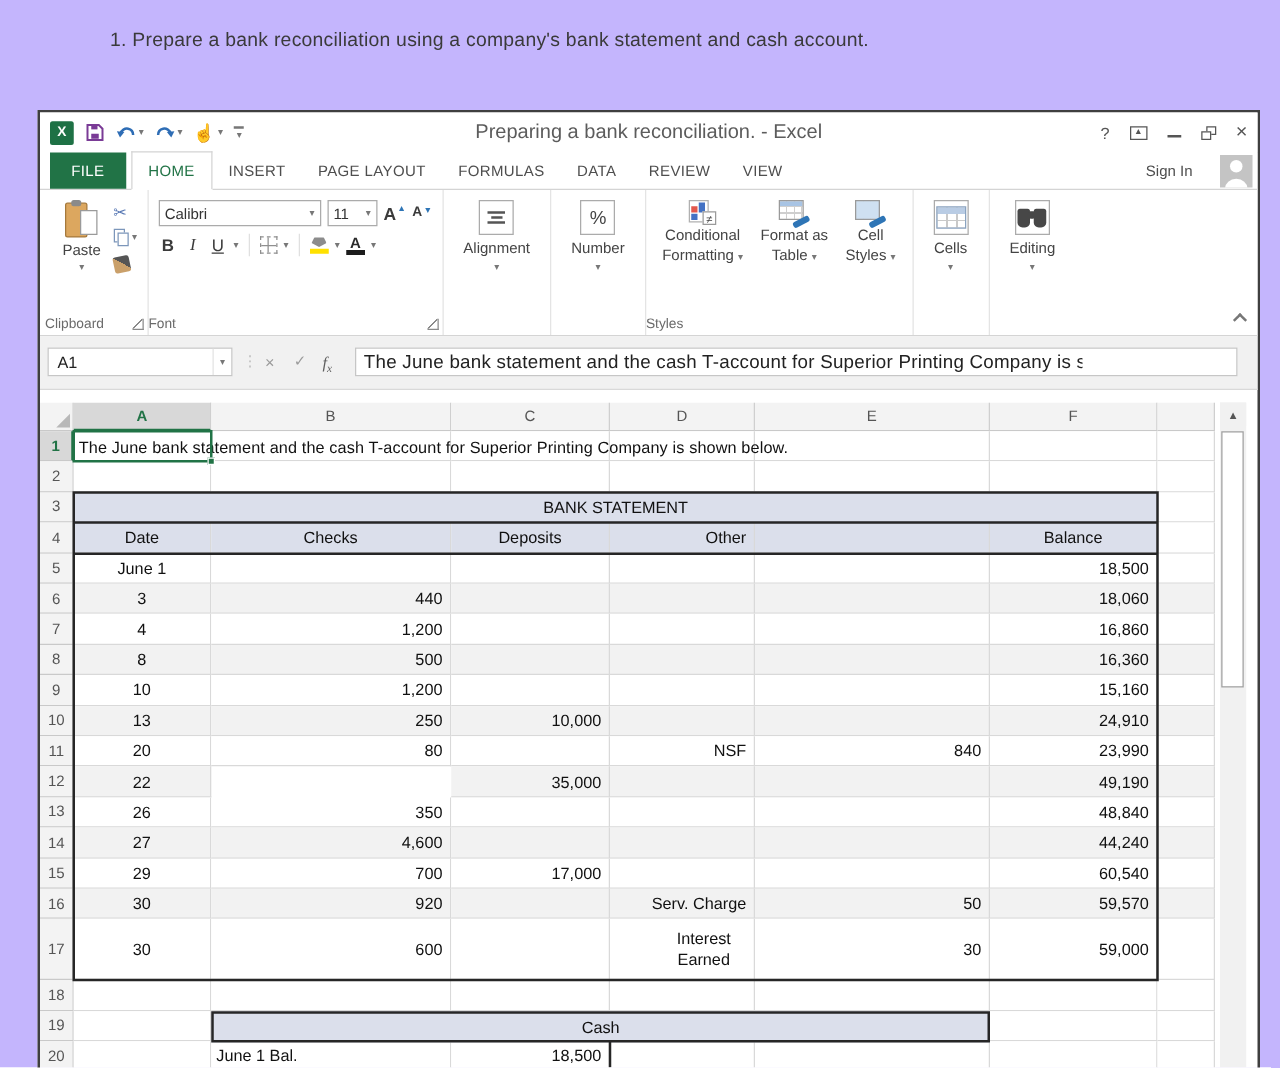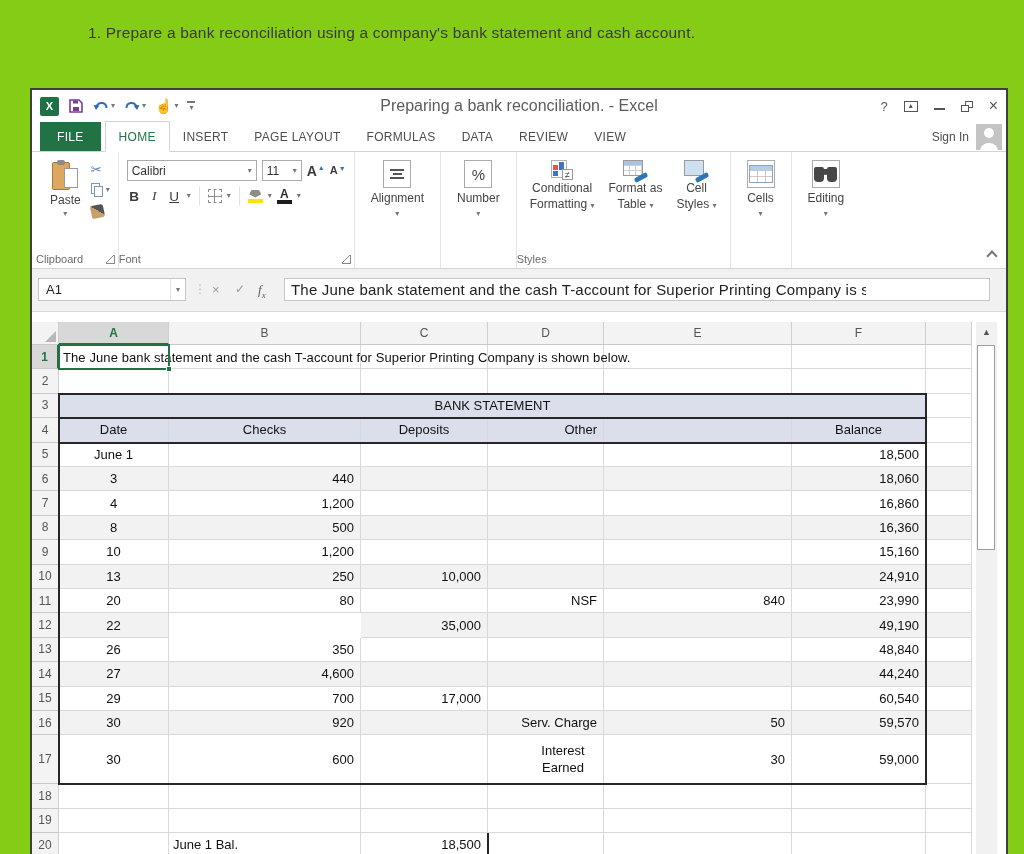--- a/index.html
+++ b/index.html
@@ -1,18 +1,18 @@
 <!DOCTYPE html>
 <html><head>
 <meta charset="utf-8">
 <style>
   * { margin:0; padding:0; box-sizing:border-box; }
   html,body { width:1024px; height:854px; overflow:hidden; background:#fff;
     font-family:"Liberation Sans", sans-serif; }
-  .stage { position:relative; width:1024px; height:854px; background:#84cc16; }
+  .stage { position:relative; width:1024px; height:854px; background:#c4b5fd; }
   .heading { position:absolute; left:88px; top:24px; font-size:15.5px; color:#3a3a3a; letter-spacing:.2px; }
 
   
   .xlwin { position:absolute; left:30px; top:88px; width:978px; height:772px;
     border:2px solid #3f3f3f; background:#fff; }
 
   
   .titlebar { position:absolute; top:0; left:0; right:0; height:32px; background:#fff;
     display:flex; align-items:center; padding:0 8px; }
   .qat { display:flex; align-items:center; gap:9px; z-index:2; }
@@ -34,21 +34,21 @@
   .wc-restore i.b2 { left:0; bottom:0; }
   .wc-close { font-size:16px; line-height:1; }
 
   
   .tabstrip { position:absolute; top:32px; left:0; right:0; height:30px; background:#fff;
     border-bottom:1px solid #d4d4d4; display:flex; align-items:flex-end; padding-left:8px; }
   .tabs { display:flex; align-items:flex-end; height:100%; }
   .tab { font-size:12px; color:#4e4e4e; padding:8px 13px 7px; letter-spacing:.3px; white-space:nowrap; cursor:default; }
   .tab.file { background:#217346; color:#fff; padding:8px 17px 7px; margin-right:4px; height:100%; display:flex; align-items:center; }
   .tab.active { background:#fff; color:#217346; border:1px solid #d4d4d4; border-bottom:1px solid #fff; margin-bottom:-1px; }
-  .signin { margin-left:auto; display:flex; align-items:center; gap:7px; padding-right:4px; height:100%; }
+  .signin { margin-left:auto; display:flex; align-items:center; gap:22px; padding-right:4px; height:100%; }
   .signin-label { font-size:12px; color:#4e4e4e; }
   .avatar { width:26px; height:26px; background:#c4c4c4; position:relative; overflow:hidden; }
   .avatar .head { position:absolute; left:8px; top:4px; width:10px; height:10px; border-radius:50%; background:#fff; }
   .avatar .body { position:absolute; left:4px; bottom:-9px; width:18px; height:16px; border-radius:50%; background:#fff; }
 
   
   .ribbon { position:absolute; top:62px; left:0; right:0; height:117px; background:#fff;
     border-bottom:1px solid #d4d4d4; display:flex; align-items:stretch; padding-left:4px; }
   .rgroup { position:relative; border-right:1px solid #e4e4e4; padding:6px 8px 18px; display:flex; align-items:flex-start; }
   .glabel { position:absolute; bottom:3px; left:0; right:0; text-align:left; font-size:11px; color:#6a6a6a; }
@@ -595,20 +595,21 @@
         <div class="cell" style="left: 760px; top: 511px; width: 134px; height: 24.4px;"></div>
         <div class="cell" style="left: 894px; top: 511px; width: 46px; height: 24.4px;"></div>
         <div class="a1text" style="left: 31px; top: 23px; width: 880px; height: 24.4px;">The June bank statement and the cash T-account for Superior Printing Company is shown below.</div>
         <div class="selbox" style="left: 26px; top: 22px; width: 112px; height: 26.4px;">
           <span class="fillhandle"></span>
         </div>
         <div class="merged" style="left: 27px; top: 71.8px; width: 867px; height: 24.4px;">BANK STATEMENT</div>
         <div class="outline" style="left: 26px; top: 70.8px; width: 869px; height: 392.4px;"></div>
         <div class="dkline" style="left: 27px; top: 95.2px; width: 867px; height: 2px;"></div>
         <div class="dkline" style="left: 27px; top: 119.6px; width: 867px; height: 2px;"></div>
+        <div class="merged cashbox" style="left: 137px; top: 486.6px; width: 623px; height: 25.4px;">Cash</div>
         <div class="dkline" style="left: 455px; top: 511px; width: 2px; height: 21px;"></div>
       </div>
 
     <div class="vscroll">
       <span class="vs-btn">▲</span>
       <span class="vs-thumb"></span>
     </div>
   </div>
 </div>
 

